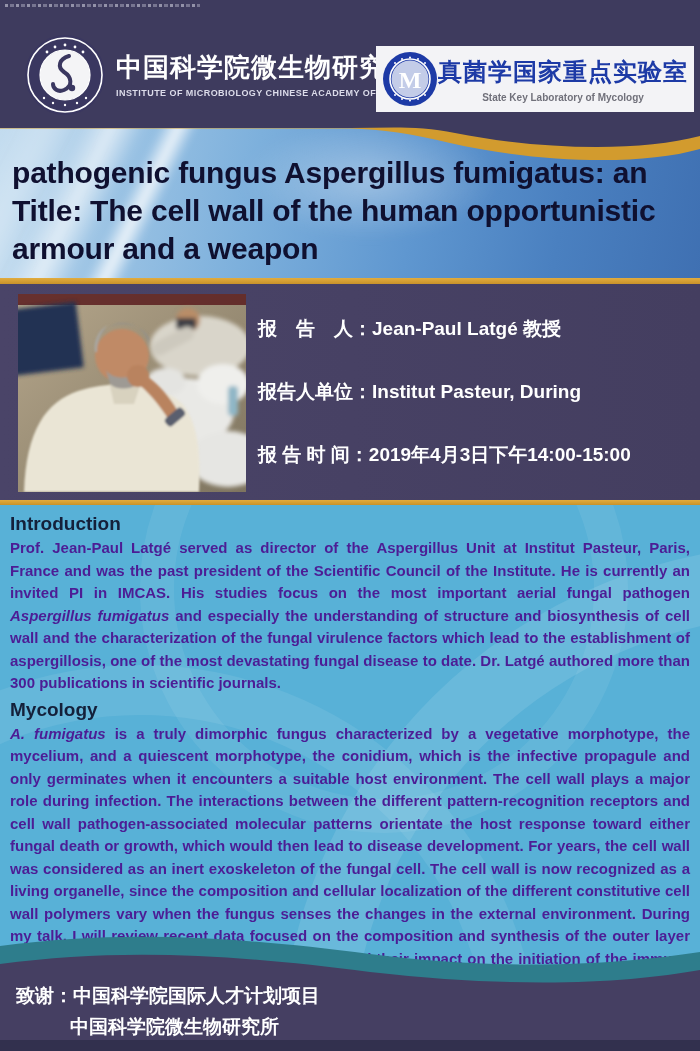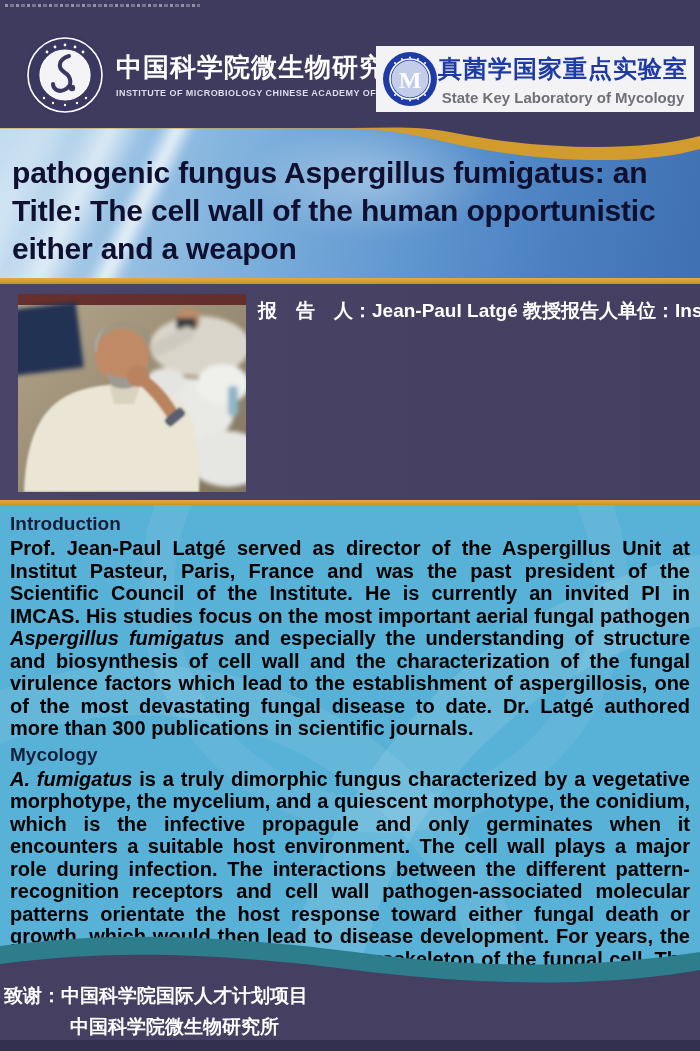--- a/index.html
+++ b/index.html
@@ -37,60 +37,60 @@
   .cas-text{margin-left:10px;}
   .cas-title-zh{color:#ffffff; font-size:26px; font-weight:bold; letter-spacing:1px; line-height:30px;}
   .cas-title-en{color:#dcdcea; font-size:9px; font-weight:bold; letter-spacing:.45px; margin-top:6px; white-space:nowrap;}
   .lab-box{
     position:absolute; top:46px; left:376px; width:318px; height:66px; z-index:3;
     background:#f3f3f6; display:flex; align-items:center; padding:0 6px; box-sizing:border-box;
   }
   .lab-emblem{width:56px; height:56px; flex:0 0 auto;}
   .lab-text{flex:1; text-align:center;}
   .lab-title-zh{color:#1d3aa6; font-size:24px; font-weight:bold; letter-spacing:1px;}
-  .lab-title-en{color:#70707a; font-size:15px; font-weight:bold; margin-top:4px;}
+  .lab-title-en{color:#70707a; font-size:10px; font-weight:bold; margin-top:4px;}
   
   .sem-title{
     position:absolute; top:154px; left:12px; width:680px; z-index:3;
     color:#0f1030; font-size:30px; line-height:38px; font-weight:800; letter-spacing:-.2px;
   }
   
   .gold-bar{position:absolute; left:0; width:700px; background:linear-gradient(#e2ac3e,#c8922a); z-index:4;}
   .gb1{top:278px; height:6px;}
   .gb2{top:500px; height:5px;}
   
   .speaker-section{
     position:absolute; top:284px; left:0; width:700px; height:216px; z-index:3;
     background:linear-gradient(90deg,#4a4468,#443e60);
   }
   .photo-frame{position:absolute; top:10px; left:18px; width:228px; height:198px; overflow:hidden;}
   .speaker-info{
     position:absolute; top:0; left:258px; right:8px; height:216px;
-    display:flex; flex-direction:row; justify-content:space-around; padding:14px 0; box-sizing:border-box;
+    display:flex; flex-direction:column; justify-content:space-around; padding:14px 0; box-sizing:border-box;
   }
   .info-line{color:#ffffff; font-size:19px; font-weight:bold; white-space:nowrap;}
   
   .content{
     position:absolute; top:505px; left:0; width:700px; height:535px; overflow:hidden;
     background:#58b1d7; z-index:1;
   }
   .swirl{position:absolute; border-radius:50%; pointer-events:none;}
   .w1{width:900px; height:900px; border:70px solid rgba(255,255,255,.10); left:280px; top:40px;}
   .w2{width:700px; height:700px; border:50px solid rgba(255,255,255,.08); left:-260px; top:160px;}
   .w3{width:420px; height:420px; border:34px solid rgba(255,255,255,.07); left:140px; top:-160px;}
   .content-inner{position:relative; padding:5px 10px 0 10px; z-index:2;}
   .sec-heading{color:#14203a; font-size:19px; font-weight:800; margin:3px 0 2px 0;}
   .sec-para{
-    color:#000000; font-size:20px; font-weight:700; line-height:22.5px;
+    color:#4c1d95; font-size:15px; font-weight:700; line-height:22.5px;
     text-align:justify; margin:0 0 4px 0;
   }
   
   .wave{position:absolute; top:928px; left:0; z-index:5;}
   .footer-line{position:absolute; z-index:6; color:#ffffff; font-size:19px; font-weight:bold; white-space:nowrap;}
-  .fl1{top:983px; left:4px;}
+  .fl1{top:983px; left:16px;}
   .fl2{top:1014px; left:70px;}
   .bottom-bar{position:absolute; top:1040px; left:0; width:700px; height:11px; background:#32304e; z-index:7;}
 </style>
 </head>
 <body>
 
 <div class="poster">
 
   <div class="band-blue-top">
     <div class="streak s3"></div>
@@ -153,21 +153,21 @@
     </svg>
     <div class="lab-text">
       <div class="lab-title-zh">真菌学国家重点实验室</div>
       <div class="lab-title-en">State Key Laboratory of Mycology</div>
     </div>
   </div>
 
   <div class="sem-title">
     <div>pathogenic fungus Aspergillus fumigatus: an</div>
     <div>Title: The cell wall of the human opportunistic</div>
-    <div>either and a weapon</div>
+    <div>armour and a weapon</div>
   </div>
 
   <div class="gold-bar gb1"></div>
 
   <div class="speaker-section">
     <div class="photo-frame">
       <svg width="228" height="198" viewBox="0 0 228 198">
         <defs>
           <linearGradient id="wall" x1="0" y1="0" x2="1" y2="1">
             <stop offset="0" stop-color="#b6a78c"></stop>

